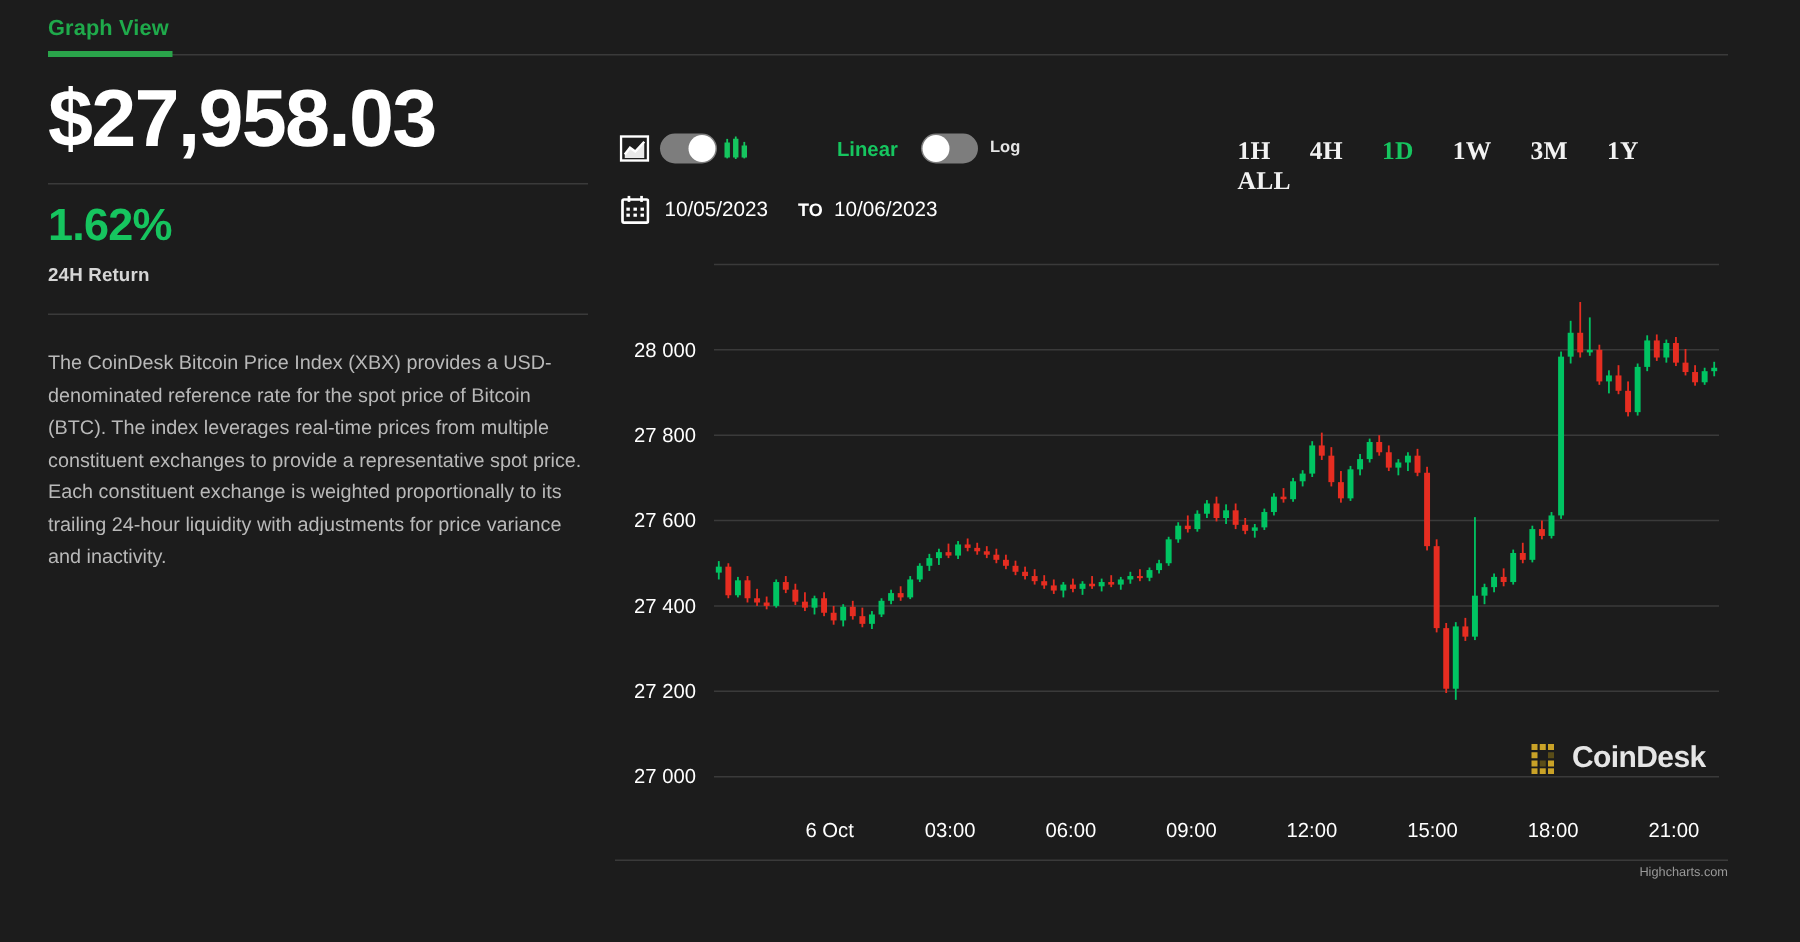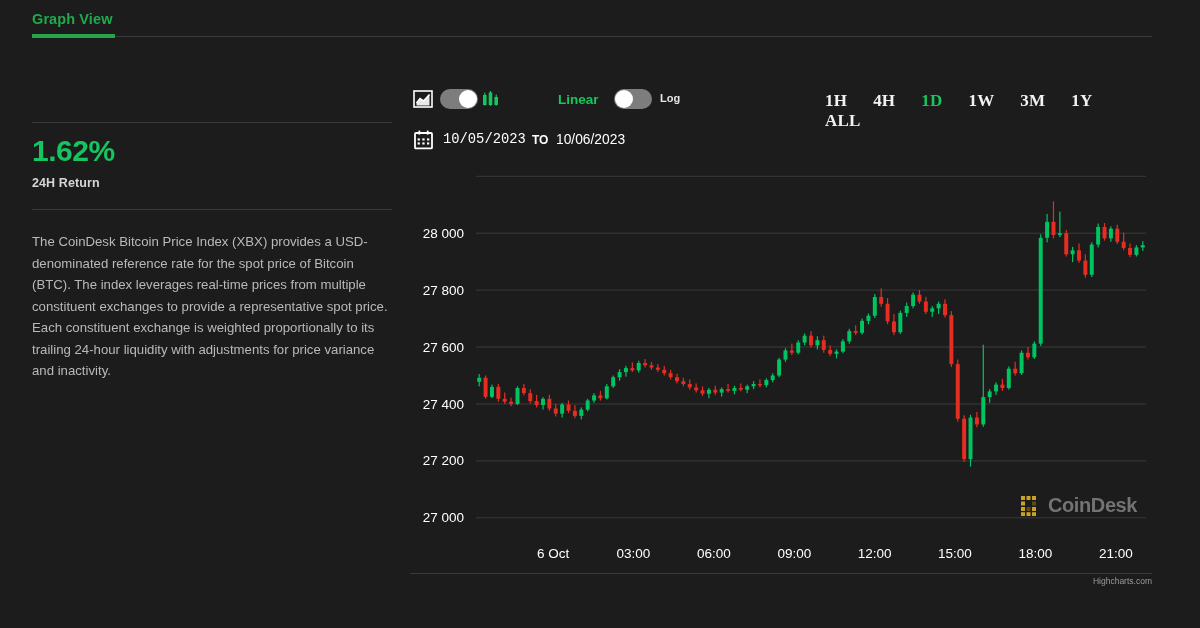--- a/index.html
+++ b/index.html
@@ -72,48 +72,51 @@
   .range{
     display:inline-block;font-size:17px;font-weight:bold;color:#f2f2f2;
     margin-right:26px;cursor:pointer;letter-spacing:.2px;font-family:Liberation Serif, serif;
   }
   .range:last-child{margin-right:0;}
   .range.active{color:#16c55f;}
 
   
   .date-row{position:absolute;left:0;top:80px;height:26px;}
   .icon-cal{position:absolute;left:4px;top:2px;width:19px;height:20px;}
-  .d-from{position:absolute;left:33px;top:4px;font-size:13.8px;color:#ffffff;font-family:Liberation Mono, monospace;}
+  .d-from{position:absolute;left:33px;top:4px;font-size:13.8px;color:#ffffff;}
   .d-to{position:absolute;left:122px;top:5px;font-size:12px;font-weight:bold;color:#ffffff;}
   .d-until{position:absolute;left:146px;top:4px;font-size:13.8px;color:#ffffff;}
 
   
   .chart{position:absolute;left:0;top:126px;width:742px;height:400px;}
   .chart svg{display:block;}
   .credit{
     position:absolute;right:0px;top:402px;font-size:8.5px;color:#9a9a9a;
   }
   .watermark{
     position:absolute;left:610px;top:320px;display:flex;align-items:center;gap:6px;
   }
-  .wm-text{font-size:20px;font-weight:bold;color:#737373;letter-spacing:-.4px;}
+  .wm-text{font-size:20px;font-weight:bold;color:#e5e5e5;letter-spacing:-.4px;}
 
   .bottom-rule{position:absolute;left:410px;top:573px;width:742px;height:1px;background:#3a3a3a;}
 </style>
 </head>
 <body>
 
 <div class="page">
 
   <div class="tabbar">
     <div class="tab-rule"></div>
     <div class="tab-label">Graph View</div>
     <div class="tab-underline"></div>
   </div>
 
+  <div class="left">
+    <div class="price">$27,958.03</div>
+  </div>
   <div class="hr hr1"></div>
   <div class="pct">1.62%</div>
   <div class="pct-sub">24H Return</div>
   <div class="hr hr2"></div>
   <div class="blurb">The CoinDesk Bitcoin Price Index (XBX) provides a USD-denominated reference rate for the spot price of Bitcoin (BTC). The index leverages real-time prices from multiple constituent exchanges to provide a representative spot price. Each constituent exchange is weighted proportionally to its trailing 24-hour liquidity with adjustments for price variance and inactivity.</div>
 
   <div class="panel">
 
     <div class="ctl-row">
 

